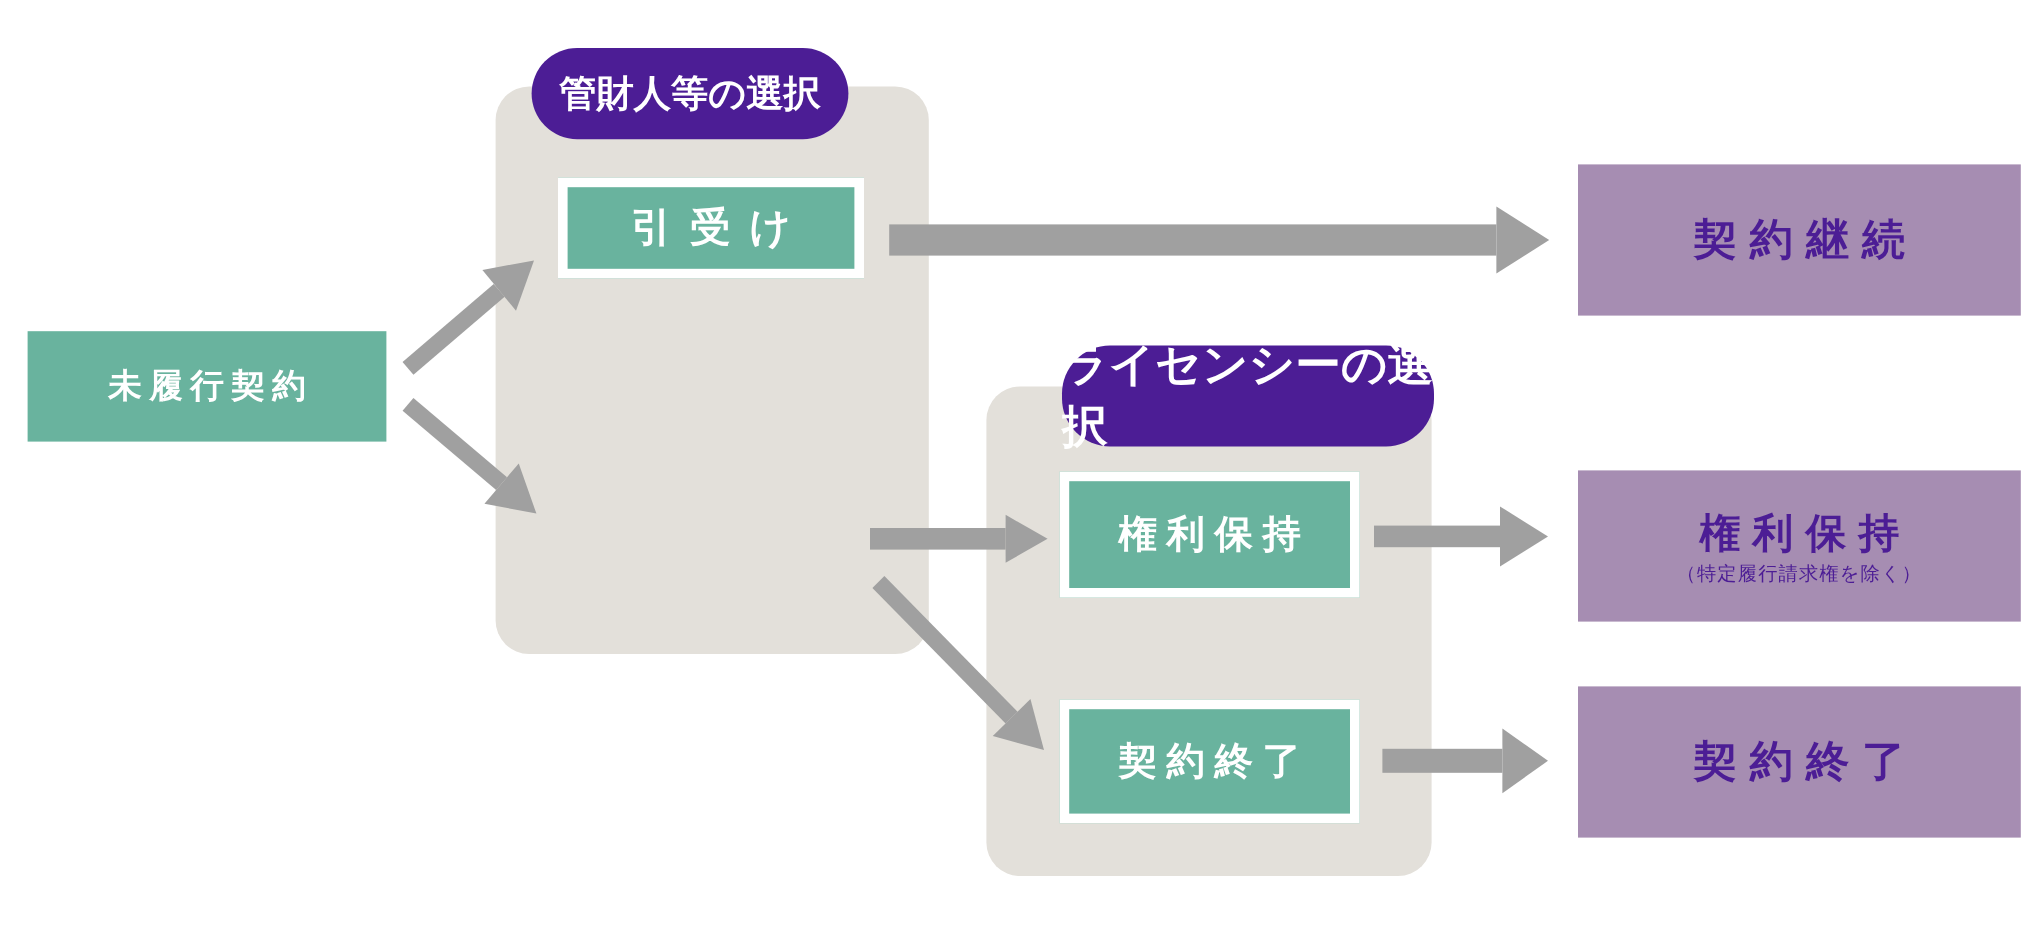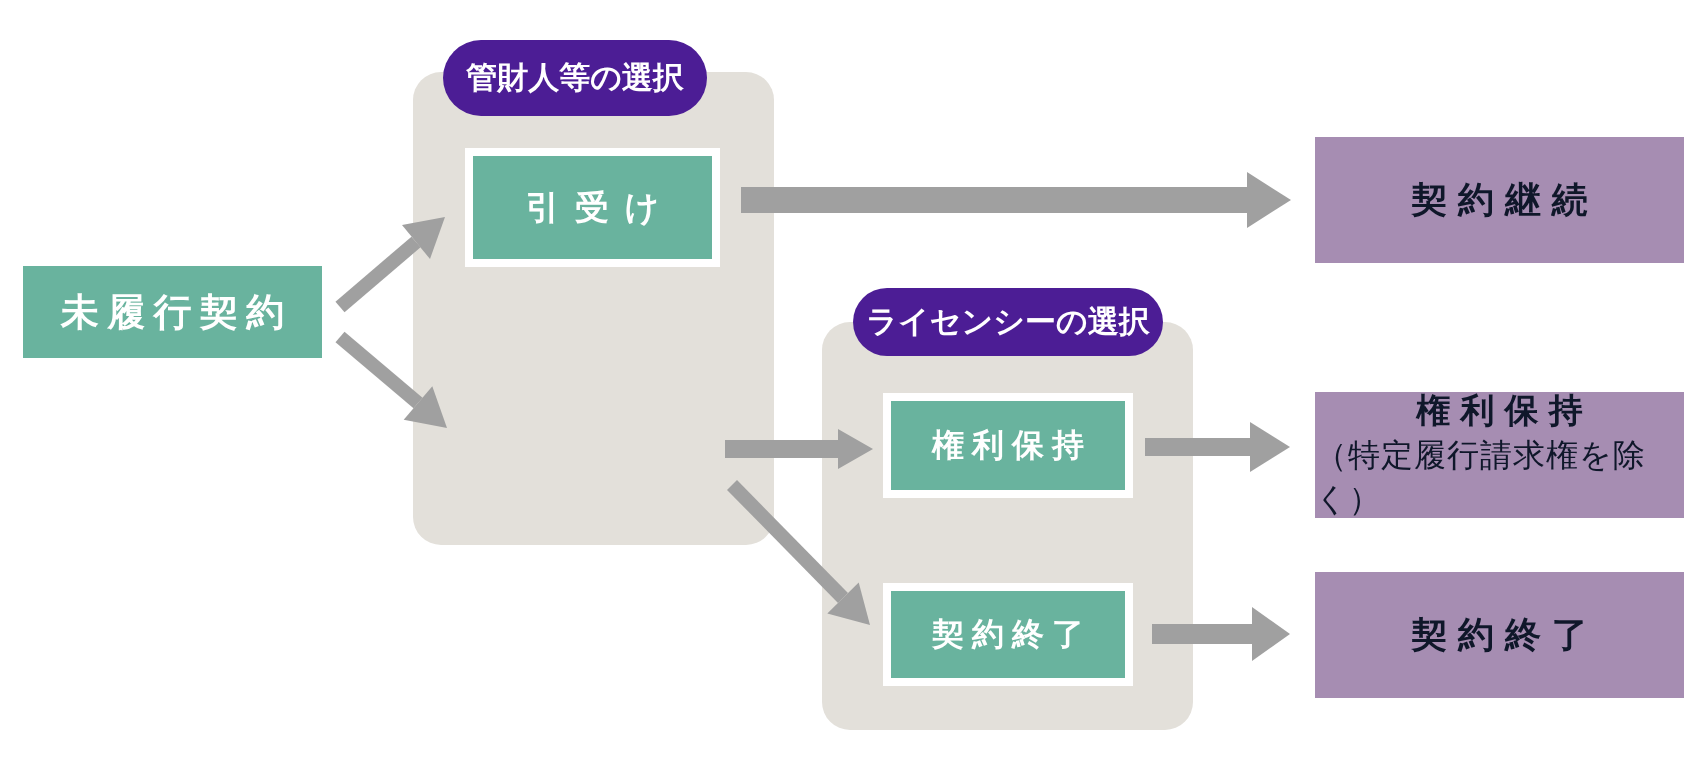--- a/index.html
+++ b/index.html
@@ -15,44 +15,44 @@
 
   #arrow-layer { position:absolute; left:0; top:0; z-index:2; pointer-events:none; }
   .arrow { fill:#a0a0a0; stroke:#a0a0a0; }
 
   .pill {
     position:absolute; z-index:3; background:#4c1d95; color:#ffffff;
     border-radius:40px; display:flex; align-items:center; justify-content:center;
     font-weight:bold;
   }
   #pill1 { left:443px; top:40px;  width:264px; height:76px; font-size:31px; }
-  #pill2 { left:853px; top:288px; width:310px; height:68px; font-size:31px; }
+  #pill2 { left:885px; top:288px; width:310px; height:84px; font-size:38px; }
 
   .greenbox {
     position:absolute; z-index:3; background:#69b39e; color:#ffffff;
     display:flex; align-items:center; justify-content:center;
     font-weight:bold; box-sizing:border-box;
   }
   .bordered { border:8px solid #ffffff; }
-  #node-start     { left:23px;  top:266px; width:299px; height:92px;  font-size:38px;align-items:center; }
-  #node-assume    { left:465px; top:148px; width:255px; height:119px; font-size:34px; }
+  #node-start     { left:23px;  top:276px; width:299px; height:92px;  font-size:28px;align-items:center; }
+  #node-assume    { left:465px; top:148px; width:255px; height:84px; font-size:34px; }
   #node-reject    { left:465px; top:403px; width:250px; height:105px; font-size:34px; }
   #node-retain    { left:883px; top:393px; width:250px; height:105px; font-size:32px; }
   #node-terminate { left:883px; top:583px; width:250px; height:103px; font-size:32px; }
 
   .purplebox {
-    position:absolute; z-index:3; background:#a68db2; color:#0f172a;
+    position:absolute; z-index:3; background:#a68db2; color:#4c1d95;
     display:flex; flex-direction:column; align-items:center; justify-content:center;
     font-weight:bold;
   }
   #outcome-continue  { left:1315px; top:137px; width:369px; height:126px; font-size:36px; }
   #outcome-retain    { left:1315px; top:392px; width:369px; height:126px; font-size:34px; }
   #outcome-terminate { left:1315px; top:572px; width:369px; height:126px; font-size:36px; }
   #outcome-retain .note {
-    font-size:32px; font-weight:normal; letter-spacing:1px; margin-top:0;
+    font-size:16px; font-weight:normal; letter-spacing:1px; margin-top:0;
   }
 
   
   .ls-22 { letter-spacing:.22em; margin-right:-.22em; }
   .ls-25 { letter-spacing:.25em; margin-right:-.25em; }
   .ls-30 { letter-spacing:.30em; margin-right:-.30em; }
   .ls-45 { letter-spacing:.45em; margin-right:-.45em; }
 </style>
 </head>
 <body>

